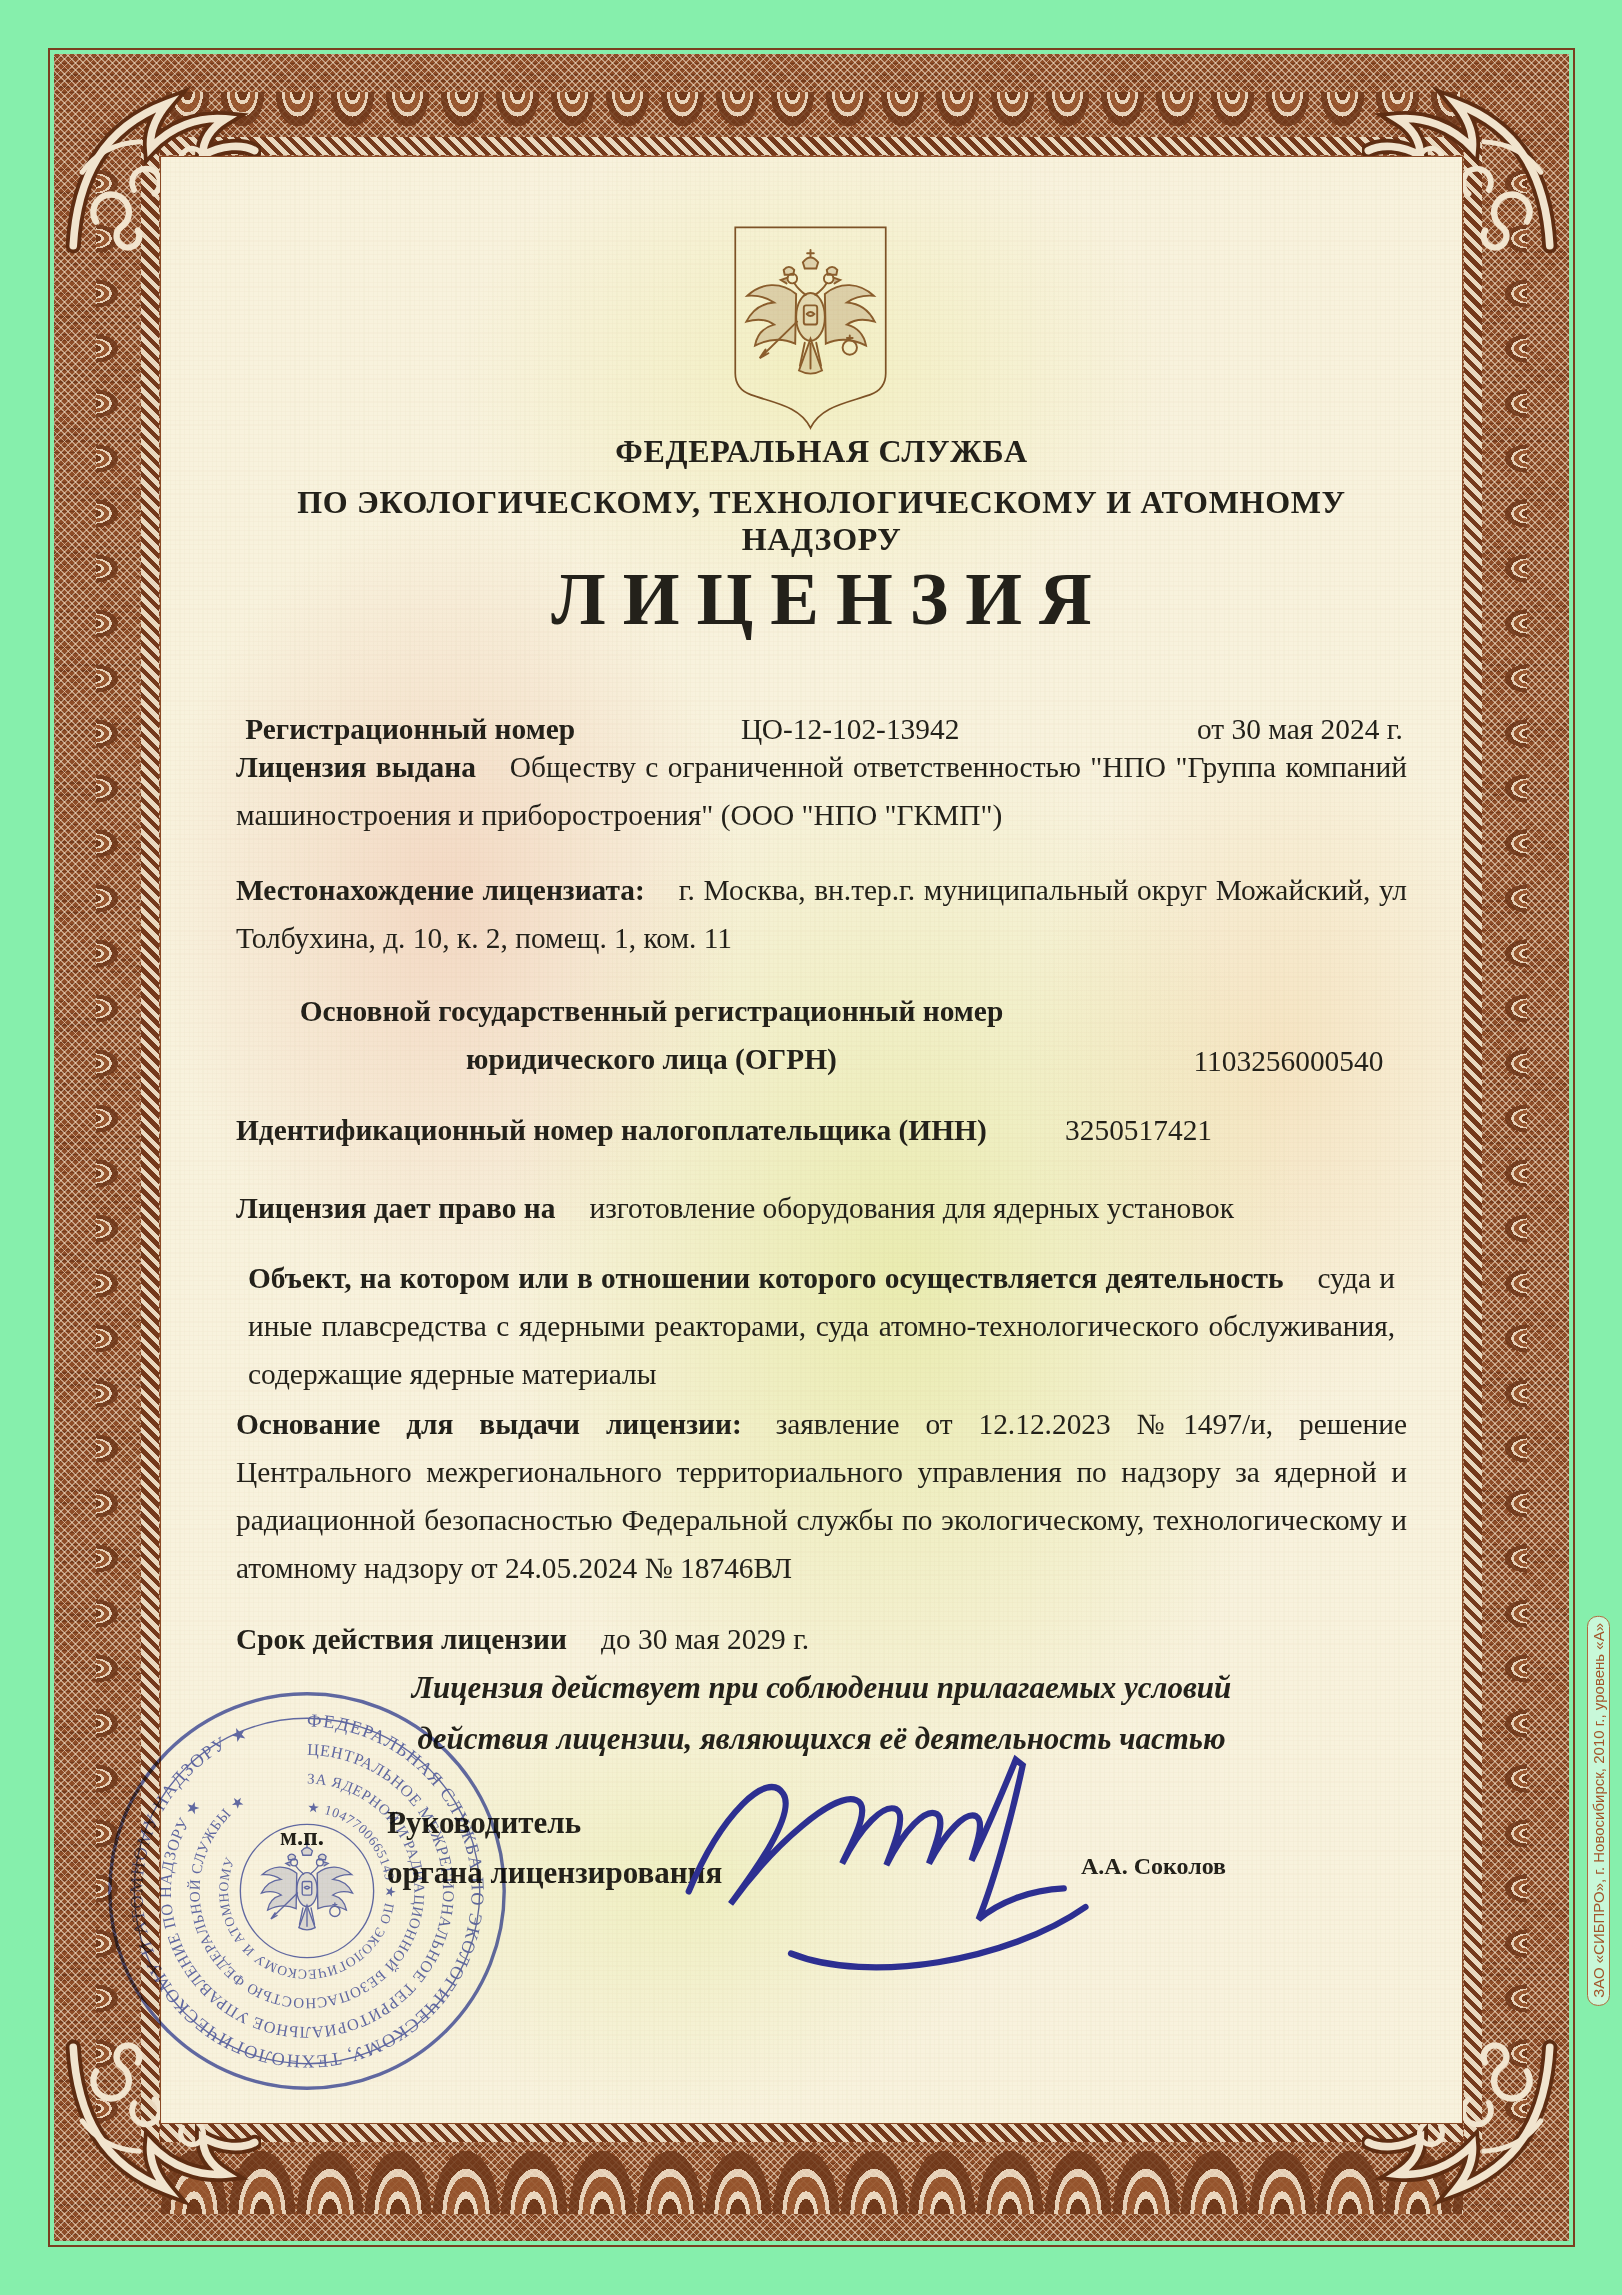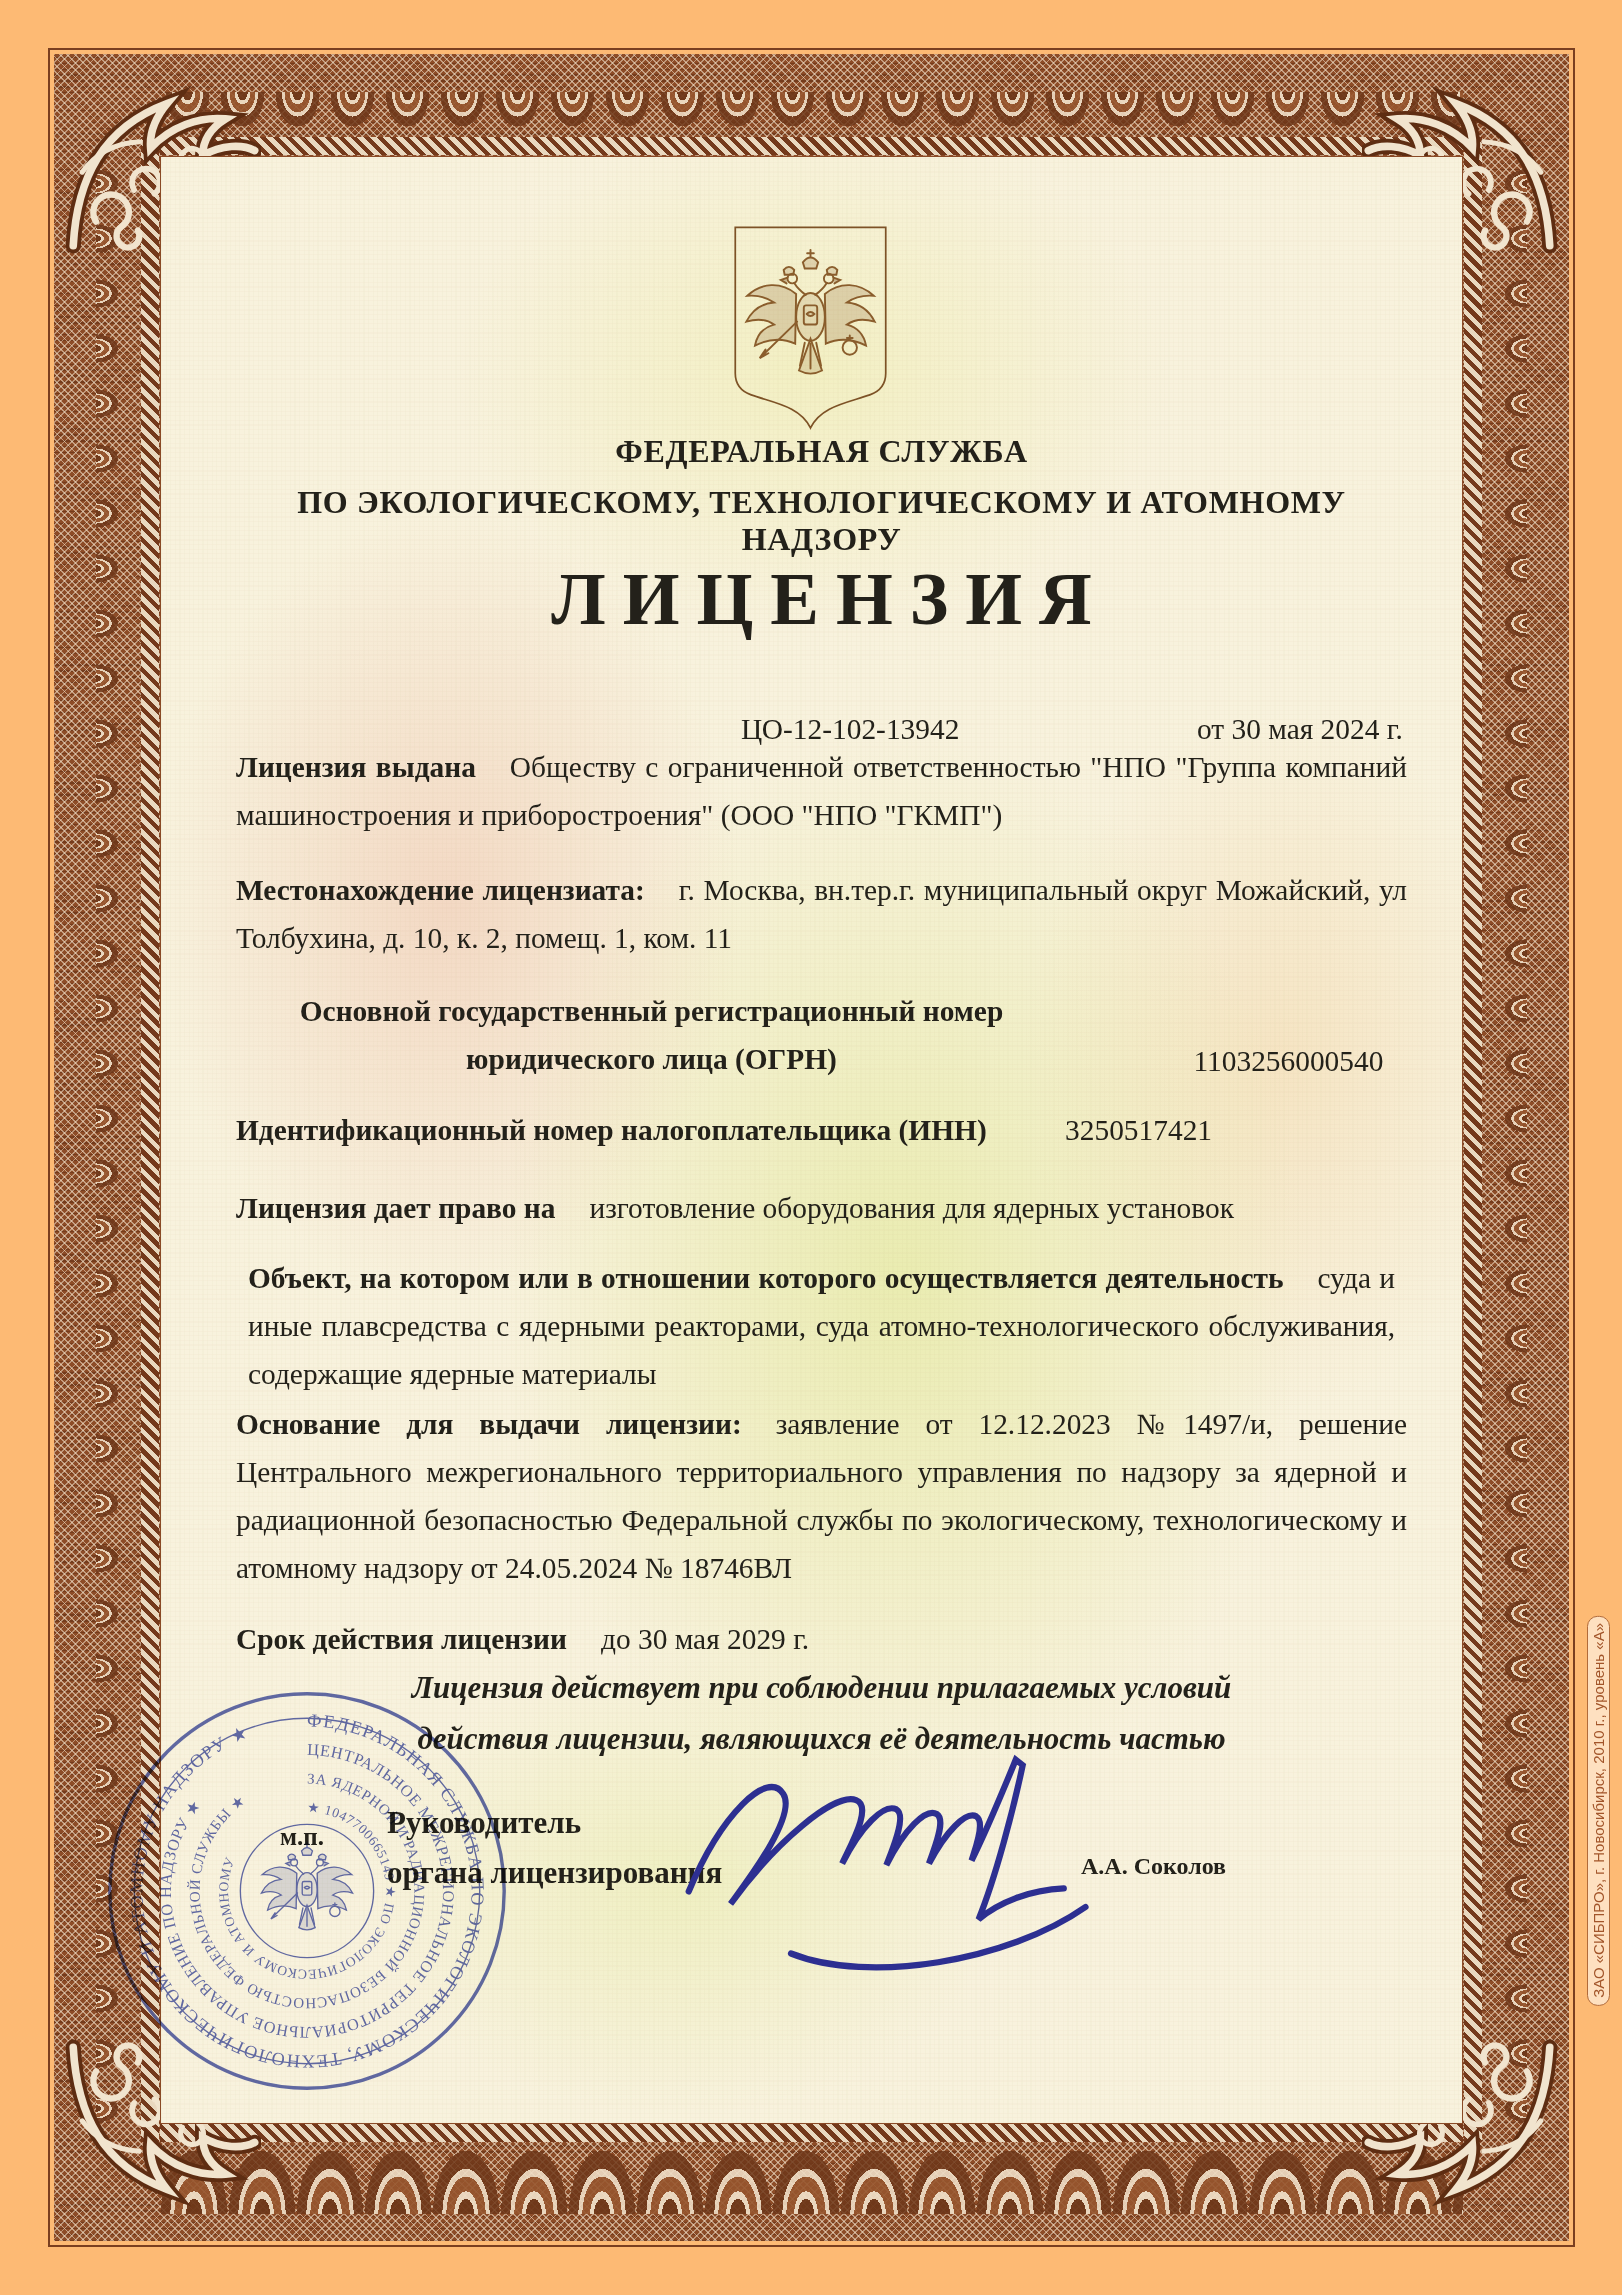--- a/index.html
+++ b/index.html
@@ -1,16 +1,16 @@
 <!DOCTYPE html>
 <html style="font-size:10.5px"><head>
 <meta charset="utf-8">
 <style>
   html,body{margin:0;padding:0;background:#e9e7e0;}
-  .sheet{position:relative;width:1623px;height:2295px;background:#fdba74;overflow:hidden;
+  .sheet{position:relative;width:1623px;height:2295px;background:#86efac;overflow:hidden;
          font-family:"Liberation Serif","DejaVu Serif",serif;color:#23211a;}
   
   .outer-line{position:absolute;inset:48px;border:2px solid #7a3f20;}
   .band{position:absolute;inset:54px;background-color:#8d4c27;
     background-image:
       repeating-linear-gradient(45deg, rgba(243,226,202,.55) 0 1.3px, rgba(243,226,202,0) 1.3px 5.2px),
       repeating-linear-gradient(135deg, rgba(243,226,202,.5) 0 1.3px, rgba(243,226,202,0) 1.3px 5.2px),
       repeating-linear-gradient(0deg, rgba(80,35,12,.40) 0 1.3px, transparent 1.3px 5.9px);}
   .lace{position:absolute;}
   .lace-top{left:160px;right:160px;top:92px;height:46px;
@@ -142,20 +142,21 @@
     <use href="#eagle" x="0" y="22" transform="translate(24,28) scale(0.84)"></use>
   </svg>
 
   <div class="content">
 
     <div class="abs header-line" style="top:433px">ФЕДЕРАЛЬНАЯ СЛУЖБА</div>
     <div class="abs header-line" style="top:484px">ПО ЭКОЛОГИЧЕСКОМУ, ТЕХНОЛОГИЧЕСКОМУ И АТОМНОМУ НАДЗОРУ</div>
     <div class="abs doc-title" style="top:558px">ЛИЦЕНЗИЯ</div>
 
     <div class="abs txt" style="top:705px;height:52px">
+      <span class="b" style="position:absolute;left:9.2px">Регистрационный номер</span>
       <span style="position:absolute;left:505px">ЦО-12-102-13942</span>
       <span style="position:absolute;left:961px">от 30 мая 2024 г.</span>
     </div>
 
     <p class="abs txt" style="top:743px;margin:0">
       <span class="b lbl-gap">Лицензия выдана</span><span>Обществу с ограниченной ответственностью "НПО "Группа компаний  машиностроения  и  приборостроения"  (ООО "НПО "ГКМП")</span>
     </p>
 
     <p class="abs txt" style="top:866px;margin:0">
       <span class="b lbl-gap">Местонахождение лицензиата:</span><span>г. Москва,  вн.тер.г.  муниципальный  округ Можайский,  ул Толбухина,  д. 10,  к. 2,  помещ. 1,  ком. 11</span>

